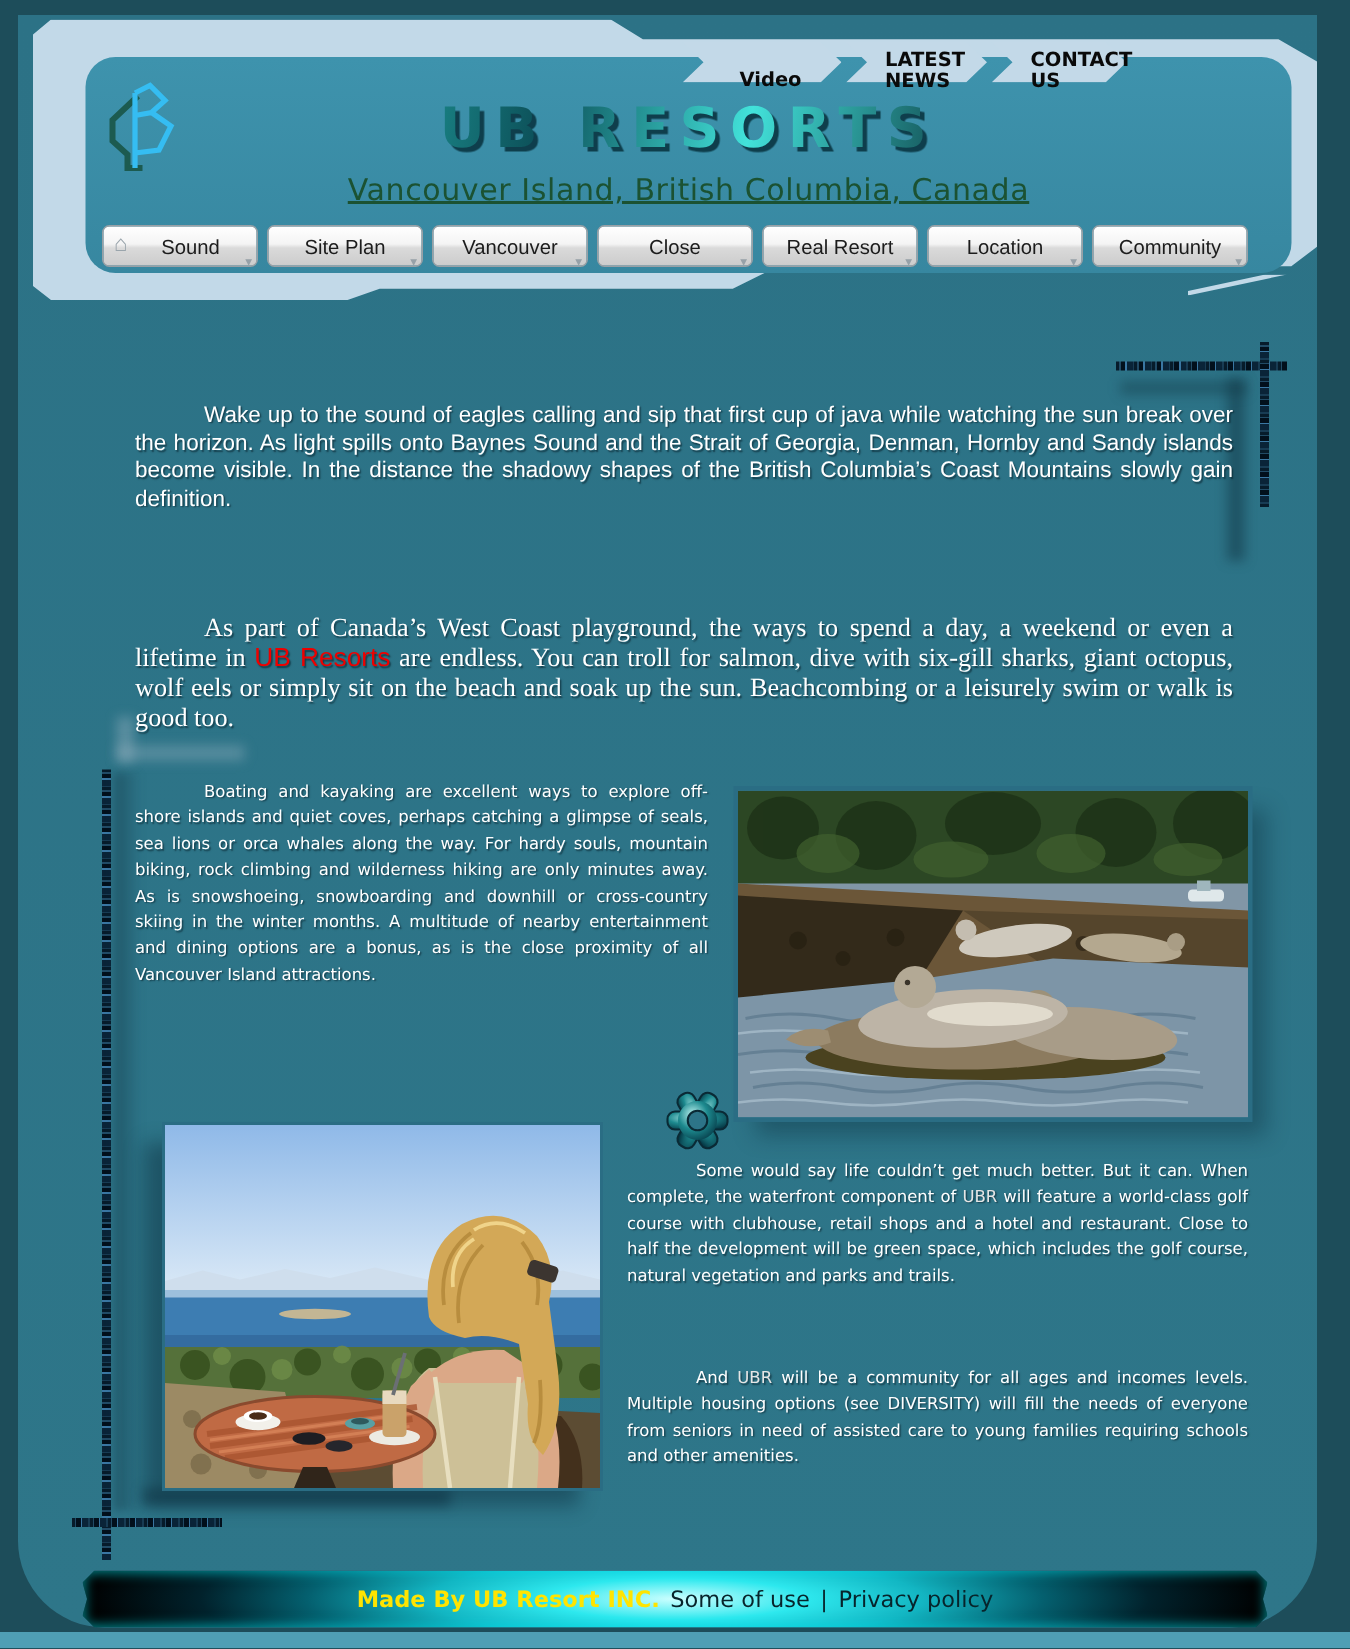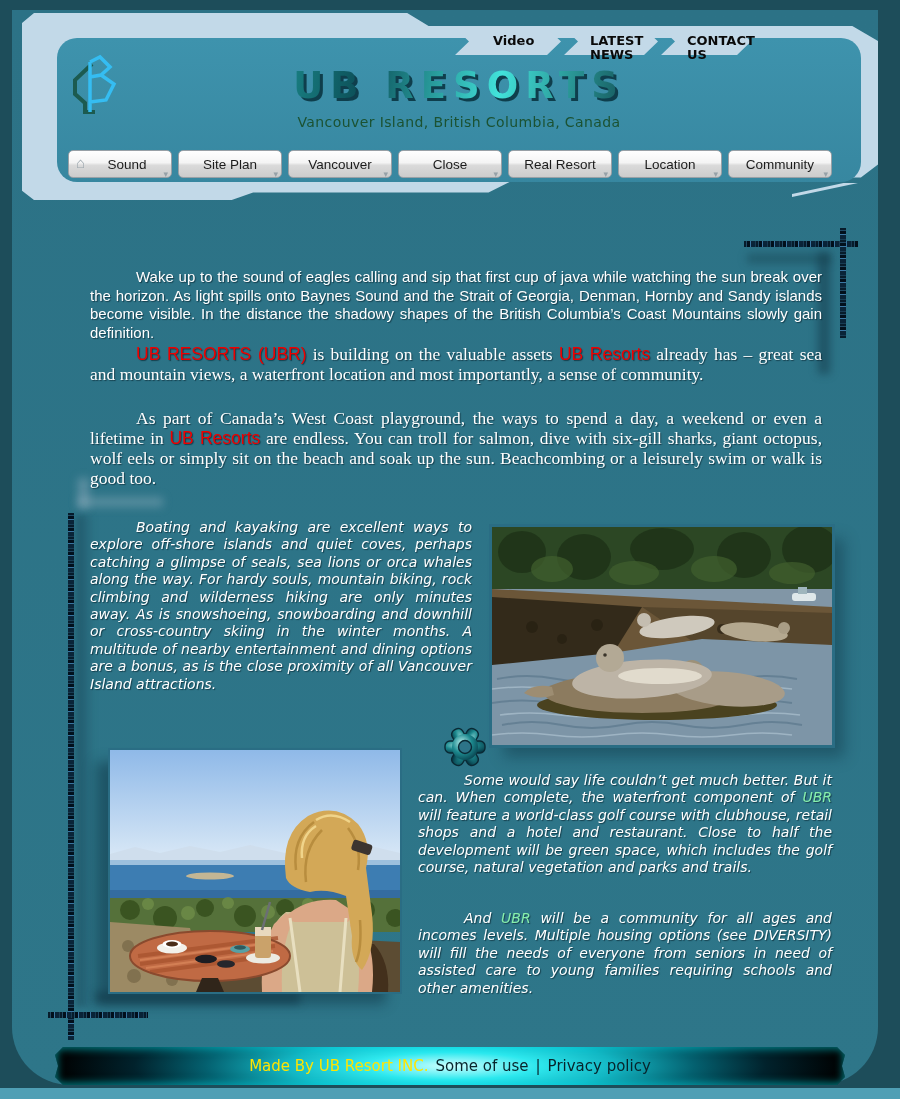--- a/index.html
+++ b/index.html
@@ -17,51 +17,51 @@
       clip-path:polygon(0 100%,100% 0,78% 0,0 78%);}
   #header-inner{position:absolute;left:57px;top:38px;width:804px;height:144px;
       background:linear-gradient(#3e93ad,#3787a0);border-radius:20px;}
 
   .brand-title{position:absolute;left:57px;top:64px;width:804px;text-align:center;
       font-family:"DejaVu Sans",sans-serif;font-weight:bold;font-size:37px;letter-spacing:7px;
       background:linear-gradient(100deg,#bdf6f2 0%,#28b9b4 18%,#0c4f58 38%,#42e2da 55%,#0a343c 75%,#2fb9bd 92%,#8fe8e2 100%);
       -webkit-background-clip:text;background-clip:text;color:transparent;
       filter:drop-shadow(3px 3px 0 rgba(7,48,60,.85));}
   .tagline{position:absolute;left:57px;top:114px;width:804px;text-align:center;
-      font-family:"DejaVu Sans",sans-serif;font-size:14px;color:#1b5232;letter-spacing:.4px;}
+      font-family:"DejaVu Sans",sans-serif;font-size:20px;color:#1b5232;letter-spacing:.4px;text-decoration:underline;}
 
   
   .arrow{position:absolute;top:28px;height:27px;cursor:pointer;}
   .arrow::before{content:"";position:absolute;inset:0;background:#c3d9e8;
       clip-path:polygon(0 0,calc(100% - 14px) 0,100% 50%,calc(100% - 14px) 100%,0 100%,14px 50%);}
   .arrow .lbl{position:relative;display:block;font-family:"DejaVu Sans",sans-serif;font-weight:bold;
       font-size:13px;line-height:14px;color:#0a0a0a;padding:6px 0 0 26px;white-space:nowrap;}
   .arrow .lbl .l2{display:block;}
   #arrow-video{left:455px;width:106px;}
-  #arrow-video .lbl{padding-left:38px;}
+  #arrow-video .lbl{padding-left:38px;margin-top:13px;}
   #arrow-news{left:564px;width:94px;}
   #arrow-contact{left:661px;width:90px;}
 
   
   #menu{position:absolute;left:68px;top:150px;width:766px;height:28px;display:flex;gap:6px;}
   .mbtn{position:relative;flex:none;width:104px;height:28px;border-radius:5px;cursor:pointer;
       background:linear-gradient(#ffffff 0%,#f4f4f4 45%,#dadada 55%,#cccccc 100%);
       border:1px solid #98a0a6;box-sizing:border-box;display:flex;align-items:center;justify-content:center;
       font-family:"Liberation Sans",sans-serif;font-size:13.5px;color:#1c1c1c;}
   .mbtn .caret{position:absolute;right:3px;bottom:-2px;font-size:9px;color:#97a1a8;}
   .mbtn .home-ic{position:absolute;left:7px;top:5px;font-size:15px;color:#9aa5ac;line-height:14px;}
   .mbtn.with-icon{padding-left:14px;}
 
   
   .jus{position:absolute;text-align:justify;color:#ffffff;text-shadow:1px 1px 1px rgba(0,20,30,.55);}
   .p-sans{font-family:"Liberation Sans",sans-serif;font-size:15px;line-height:18.5px;}
   .p-serif{font-family:"Liberation Serif",serif;font-size:17.5px;line-height:20px;}
-  .p-vern{font-family:"DejaVu Sans",sans-serif;font-size:14px;line-height:17.4px;font-style:italic;}
+  .p-vern{font-family:"DejaVu Sans",sans-serif;font-size:11px;line-height:17.4px;}
   .ind{text-indent:46px;}
-  .red{color:#86efac;}
+  .red{color:#e5e5e5;}
   .red-sans{color:#ee0000;font-family:"Liberation Sans",sans-serif;}
 
   #intro-p1{left:90px;top:268px;width:732px;}
   #intro-p2{left:90px;top:344px;width:732px;}
   #intro-p3{left:90px;top:408px;width:732px;}
   #activities{left:90px;top:519px;width:382px;}
   #dev-p1{left:418px;top:772px;width:414px;}
   #dev-p2{left:418px;top:910px;width:414px;}
 
   
@@ -93,21 +93,21 @@
       background:linear-gradient(90deg,rgba(10,40,55,.38),rgba(10,40,55,0));}
   #shadow-photo-b{left:95px;top:992px;width:205px;height:12px;background:rgba(13,48,63,.5);}
 
   
   #footer-bar{position:absolute;left:55px;top:1047px;width:790px;height:38px;
       background:radial-gradient(50% 165% at 50% 50%,#ccffff 0%,#2ee8ee 22%,#13b5c2 42%,#04606f 62%,#01222c 80%,#000 100%);
       box-shadow:inset 0 0 8px 2px rgba(0,235,245,.55);
       clip-path:polygon(8px 0,calc(100% - 8px) 0,100% 8px,calc(100% - 3px) 50%,100% calc(100% - 8px),calc(100% - 8px) 100%,8px 100%,0 calc(100% - 8px),3px 50%,0 8px);
       display:flex;align-items:center;justify-content:center;gap:7px;
       font-family:"DejaVu Sans",sans-serif;font-size:15px;white-space:nowrap;}
-  #footer-made{color:#ffe400;font-weight:normal;}
+  #footer-made{color:#ffe400;font-weight:bold;}
   .footer-link{color:#07242b;cursor:pointer;}
   #footer-sep{color:#07242b;}
 </style>
 </head>
 <body>
 
 <div id="page">
   <div id="content-bg"></div>
 
   <div id="header-panel"></div>
@@ -170,21 +170,20 @@
   <div class="noise-h" id="noise-bl-h"></div>
   <div class="soft" id="shadow-tr-v"></div>
   <div class="soft" id="shadow-tr-h"></div>
   <div class="soft" id="shadow-bl-v"></div>
   <div class="soft" id="shadow-bl-h"></div>
   <div id="shadow-col" class="soft"></div>
   <div class="soft" id="shadow-photo-b"></div>
 
   <div class="jus p-sans ind" id="intro-p1">Wake up to the sound of eagles calling and sip that first cup of java while watching the sun break over the horizon. As light spills onto Baynes Sound and the Strait of Georgia, Denman, Hornby and Sandy islands become visible. In the distance the shadowy shapes of the British Columbia’s Coast Mountains slowly gain definition.</div>
 
-  <div class="jus p-serif ind" id="intro-p2"><span class="red-sans">UB RESORTS (UBR)</span><span> is building on the valuable assets </span><span class="red-sans">UB Resorts</span><span> already has – great sea and mountain views, a waterfront location and most importantly, a sense of community.</span></div>
 
   <div class="jus p-serif ind" id="intro-p3"><span>As part of Canada’s West Coast playground, the ways to spend a day, a weekend or even a lifetime in </span><span class="red-sans">UB Resorts</span><span> are endless. You can troll for salmon, dive with six-gill sharks, giant octopus, wolf eels or simply sit on the beach and soak up the sun. Beachcombing or a leisurely swim or walk is good too.</span></div>
 
   <div class="jus p-vern ind" id="activities">Boating and kayaking are excellent ways to explore off-shore islands and quiet coves, perhaps catching a glimpse of seals, sea lions or orca whales along the way. For hardy souls, mountain biking, rock climbing and wilderness hiking are only minutes away. As is snowshoeing, snowboarding and downhill or cross-country skiing in the winter months. A multitude of nearby entertainment and dining options are a bonus, as is the close proximity of all Vancouver Island attractions.</div>
 
   <div class="photo" id="seals-photo">
     <svg viewBox="0 0 340 218" preserveAspectRatio="none">
       <rect width="340" height="218" fill="#8196a6"></rect>
       <rect width="340" height="62" fill="#2c4724"></rect>
       <g fill="#1e3318" opacity=".85">

